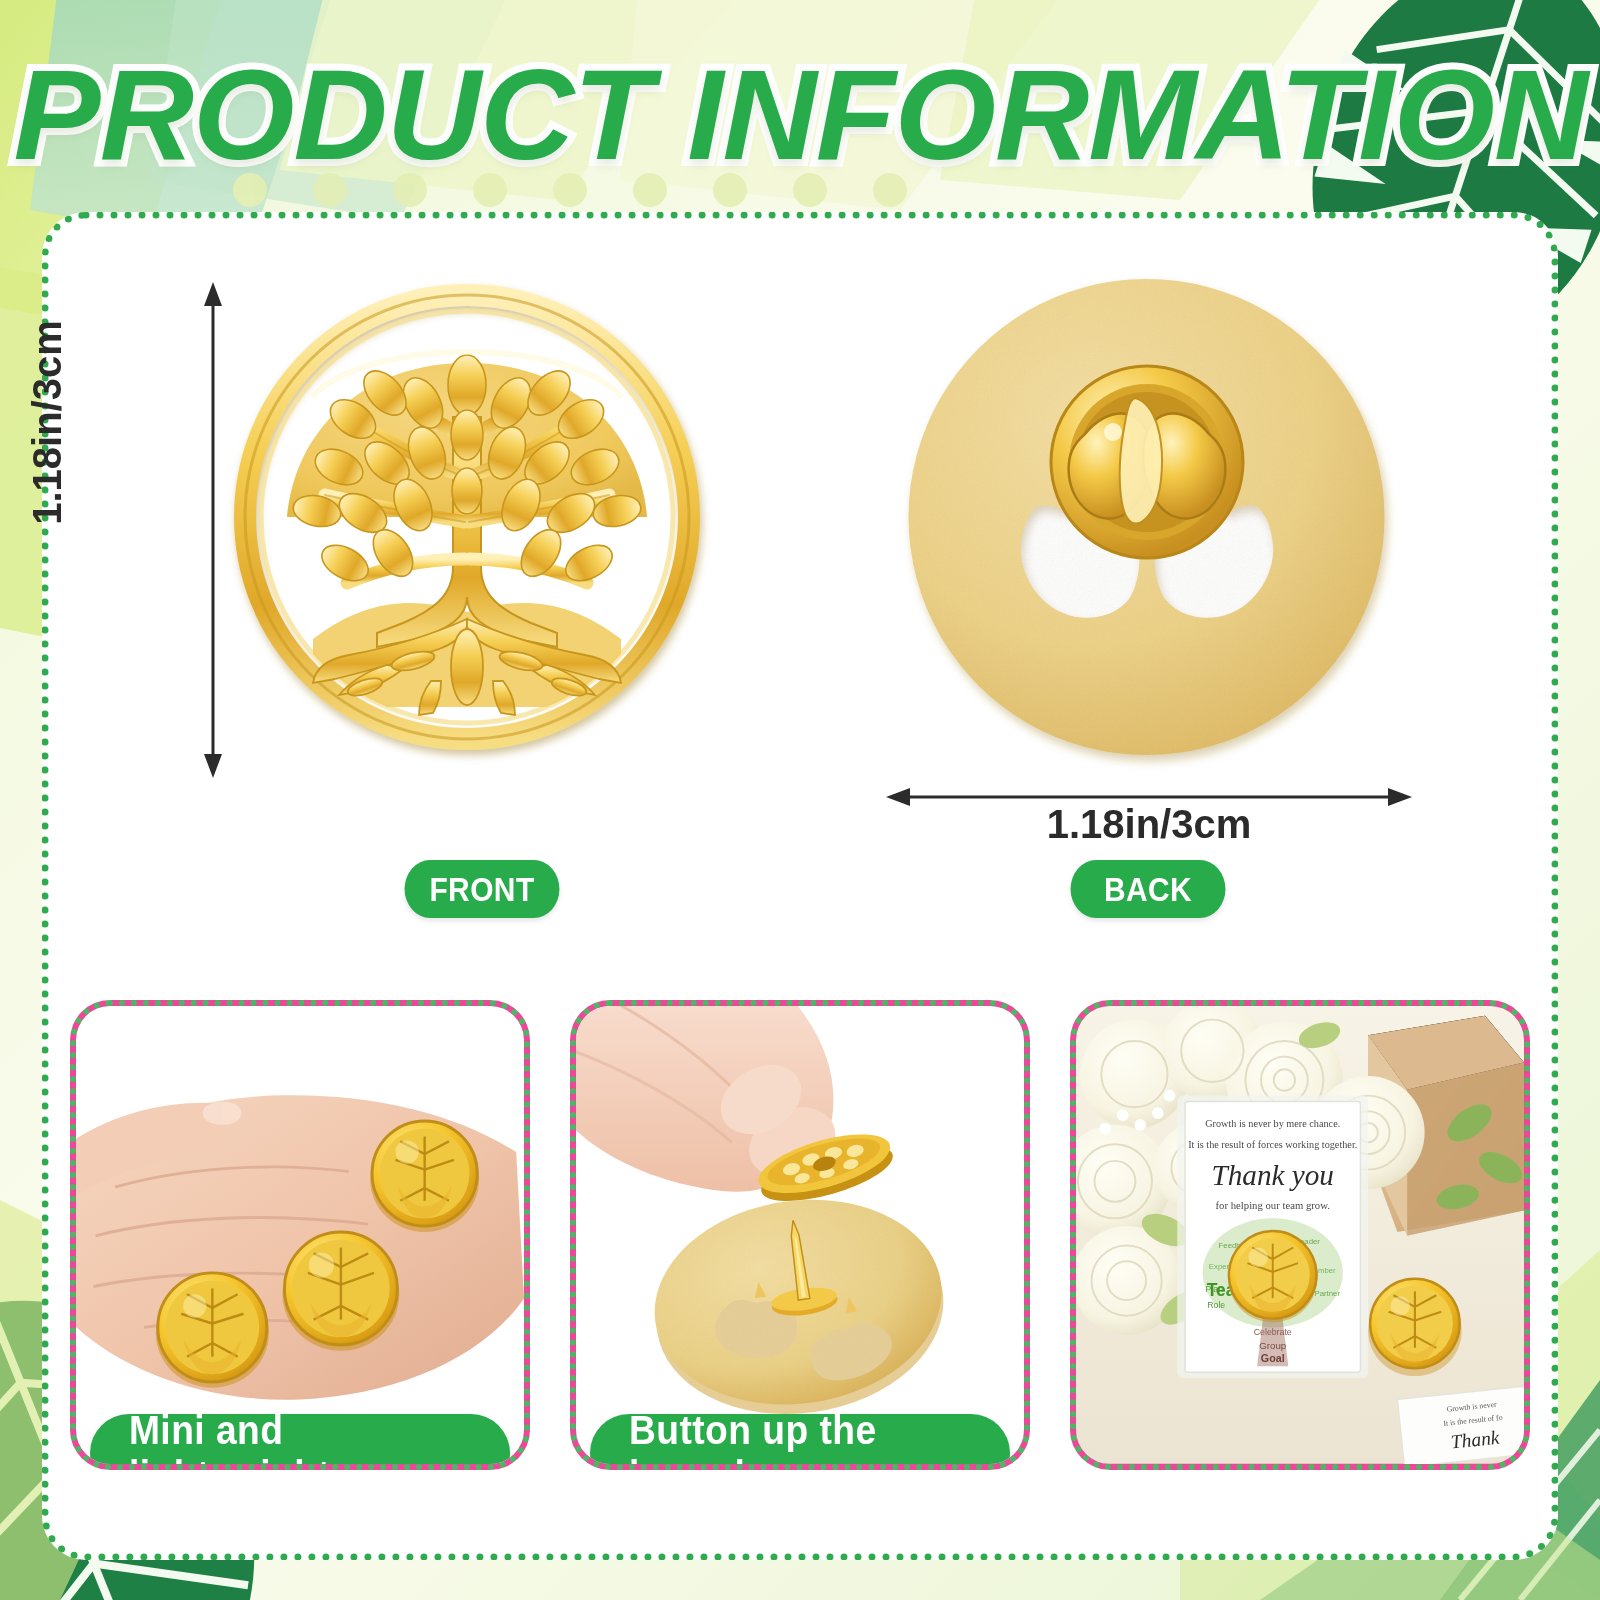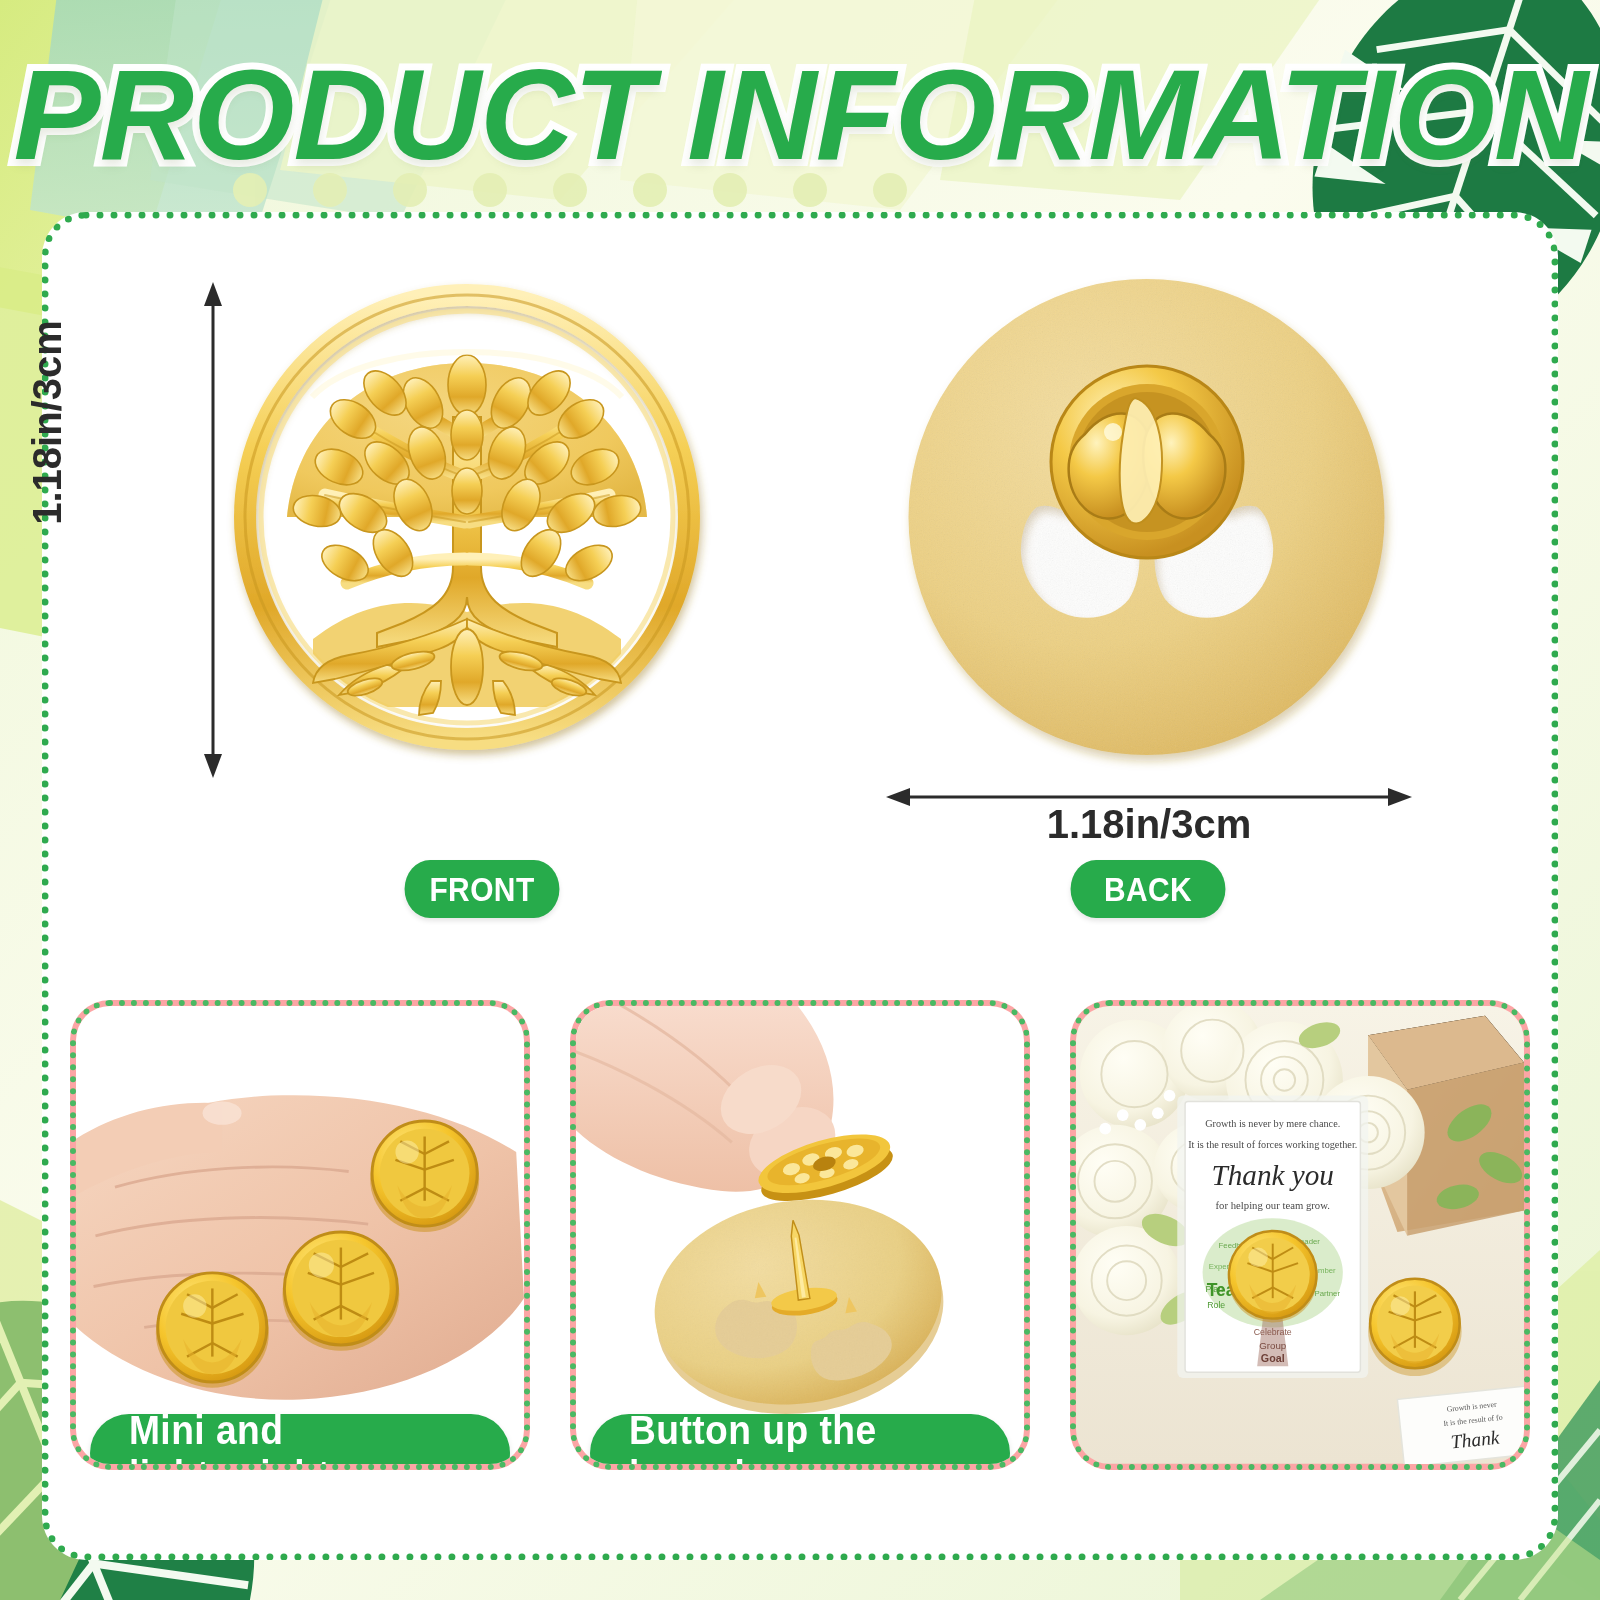--- a/index.html
+++ b/index.html
@@ -118,21 +118,21 @@
     display: flex;
     justify-content: space-between;
     padding: 0 28px;
     z-index: 6;
   }
   .card {
     position: relative;
     width: 460px; height: 470px;
     border: 6px dotted #49b963;
     border-radius: 40px;
-    background: #fca5a5;
+    background: #ec4899;
     overflow: hidden;
   }
   .card-photo { position:absolute; inset:0; }
   .card-caption {
     position: absolute;
     left: 50%; transform: translateX(-50%);
     bottom: -28px;
     height: 78px;
     min-width: 420px;
     padding: 0 26px;

